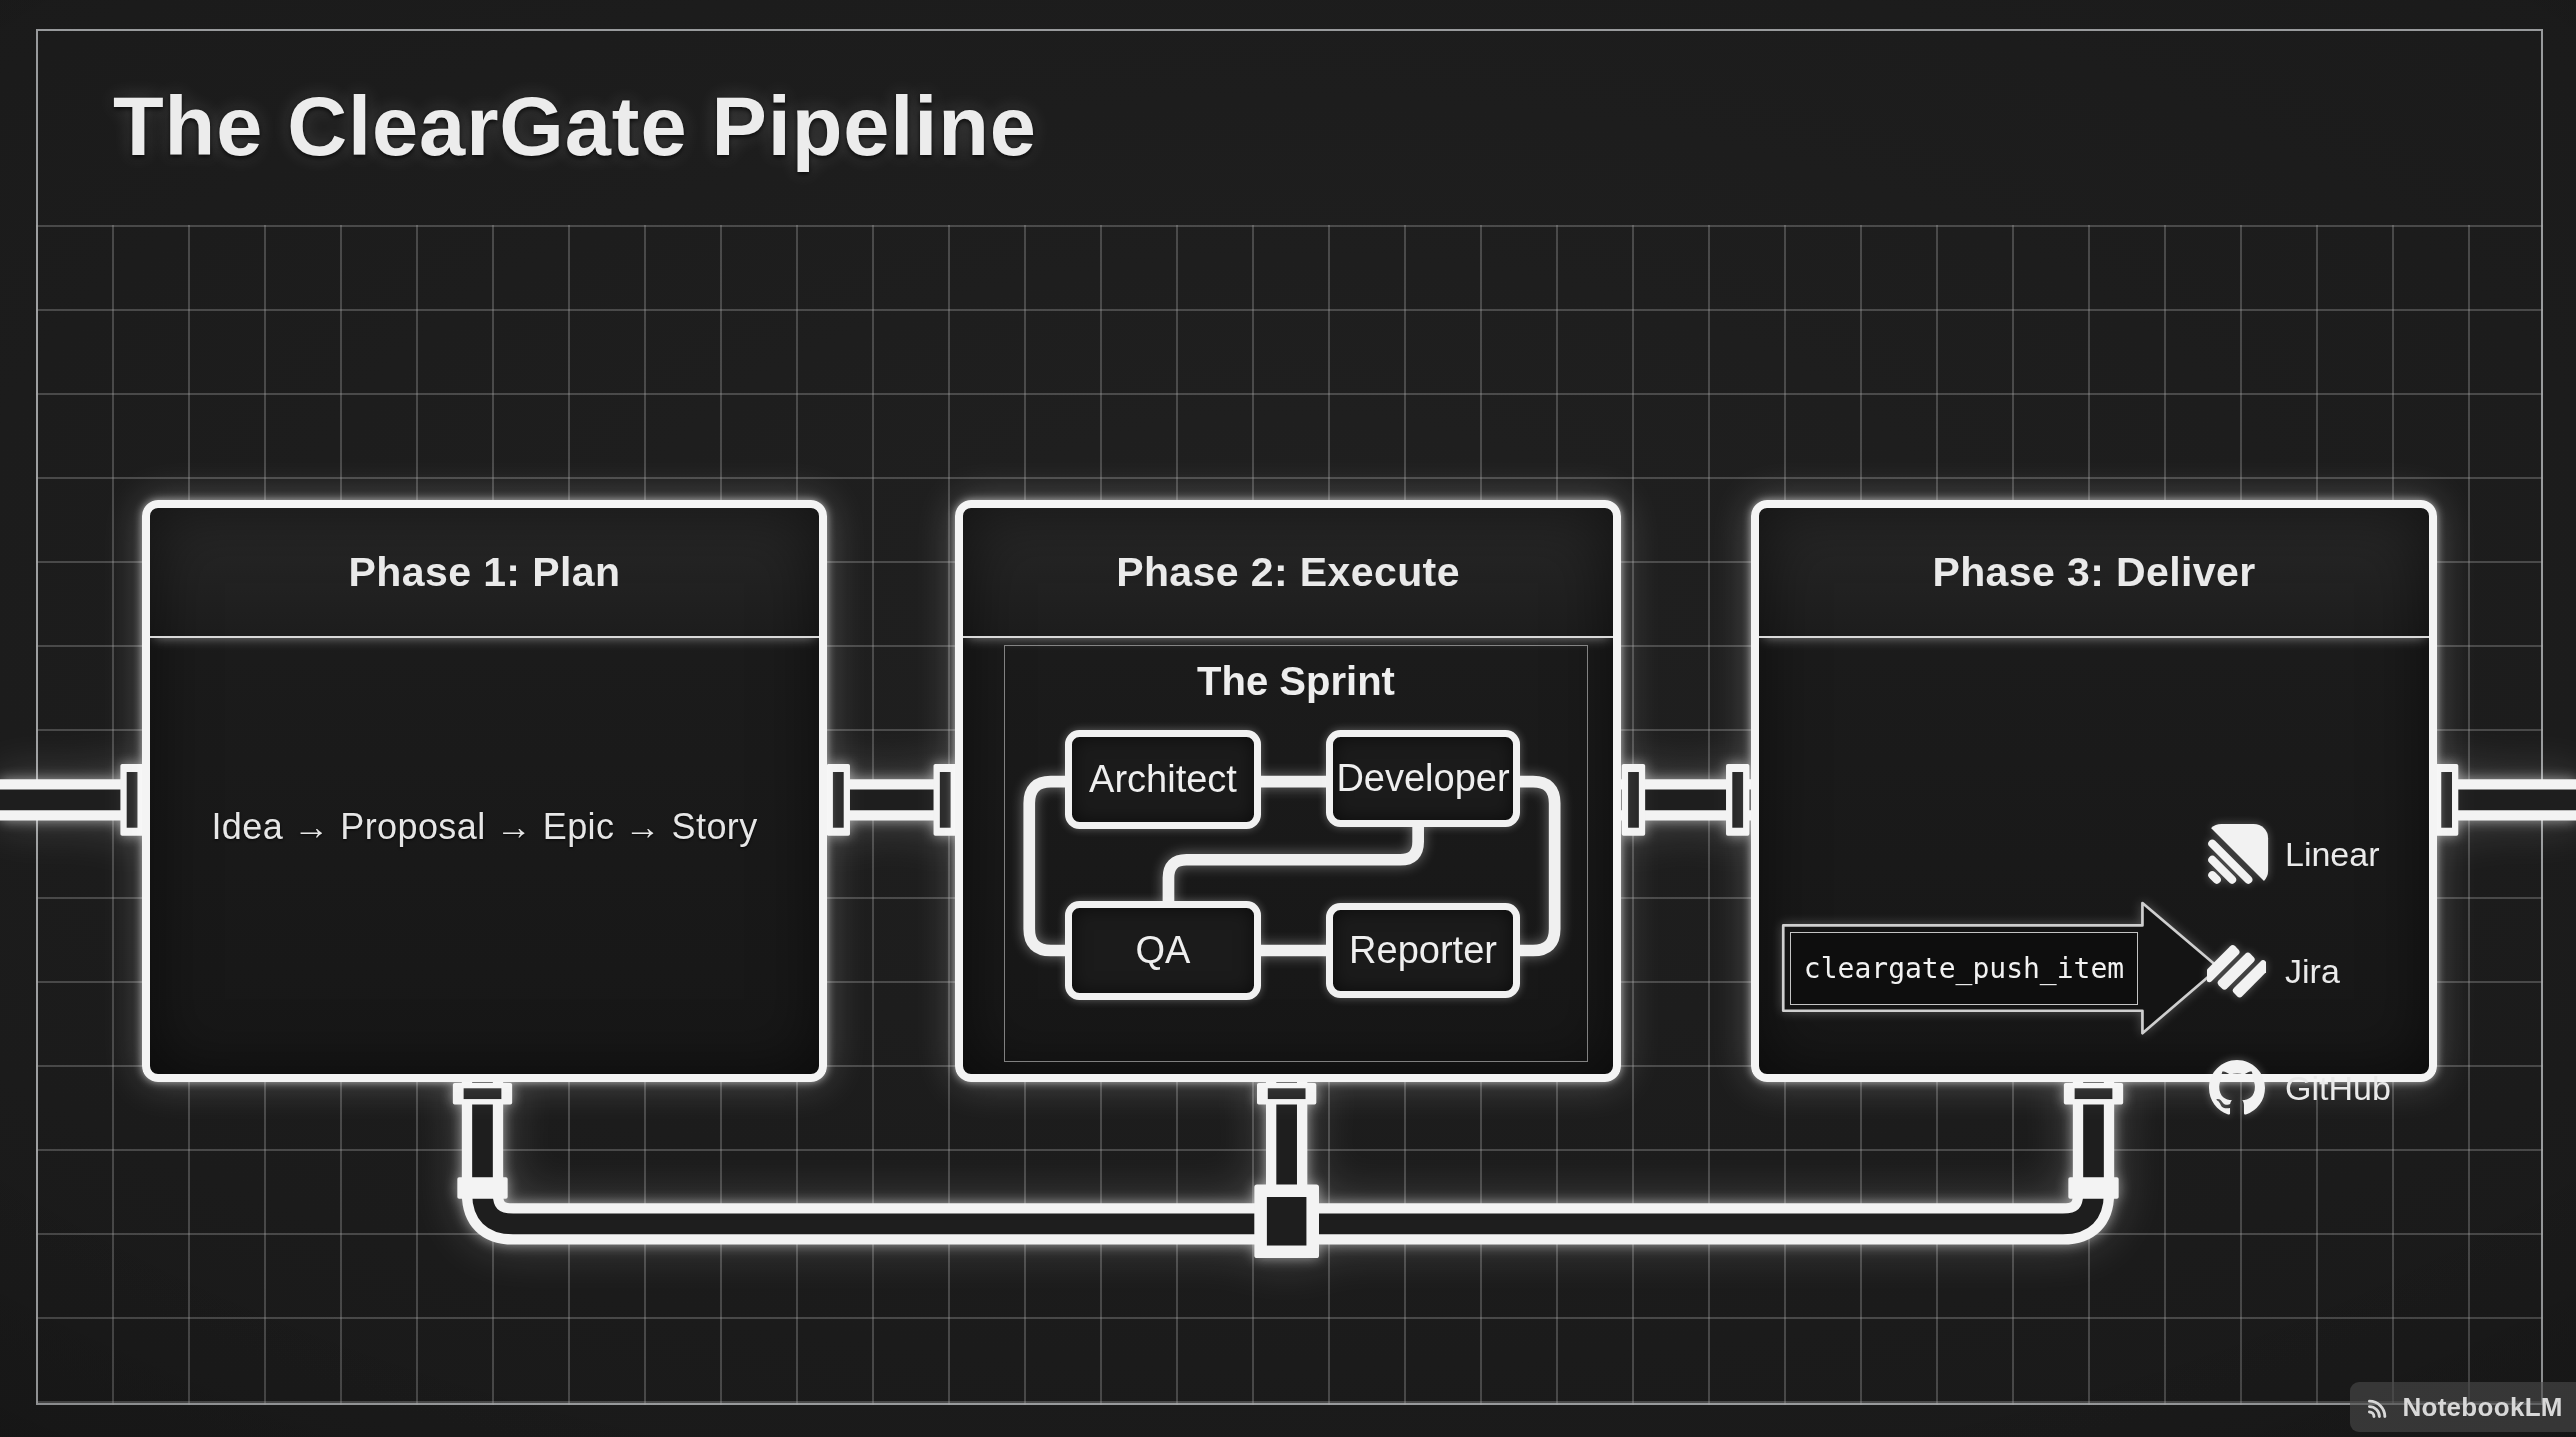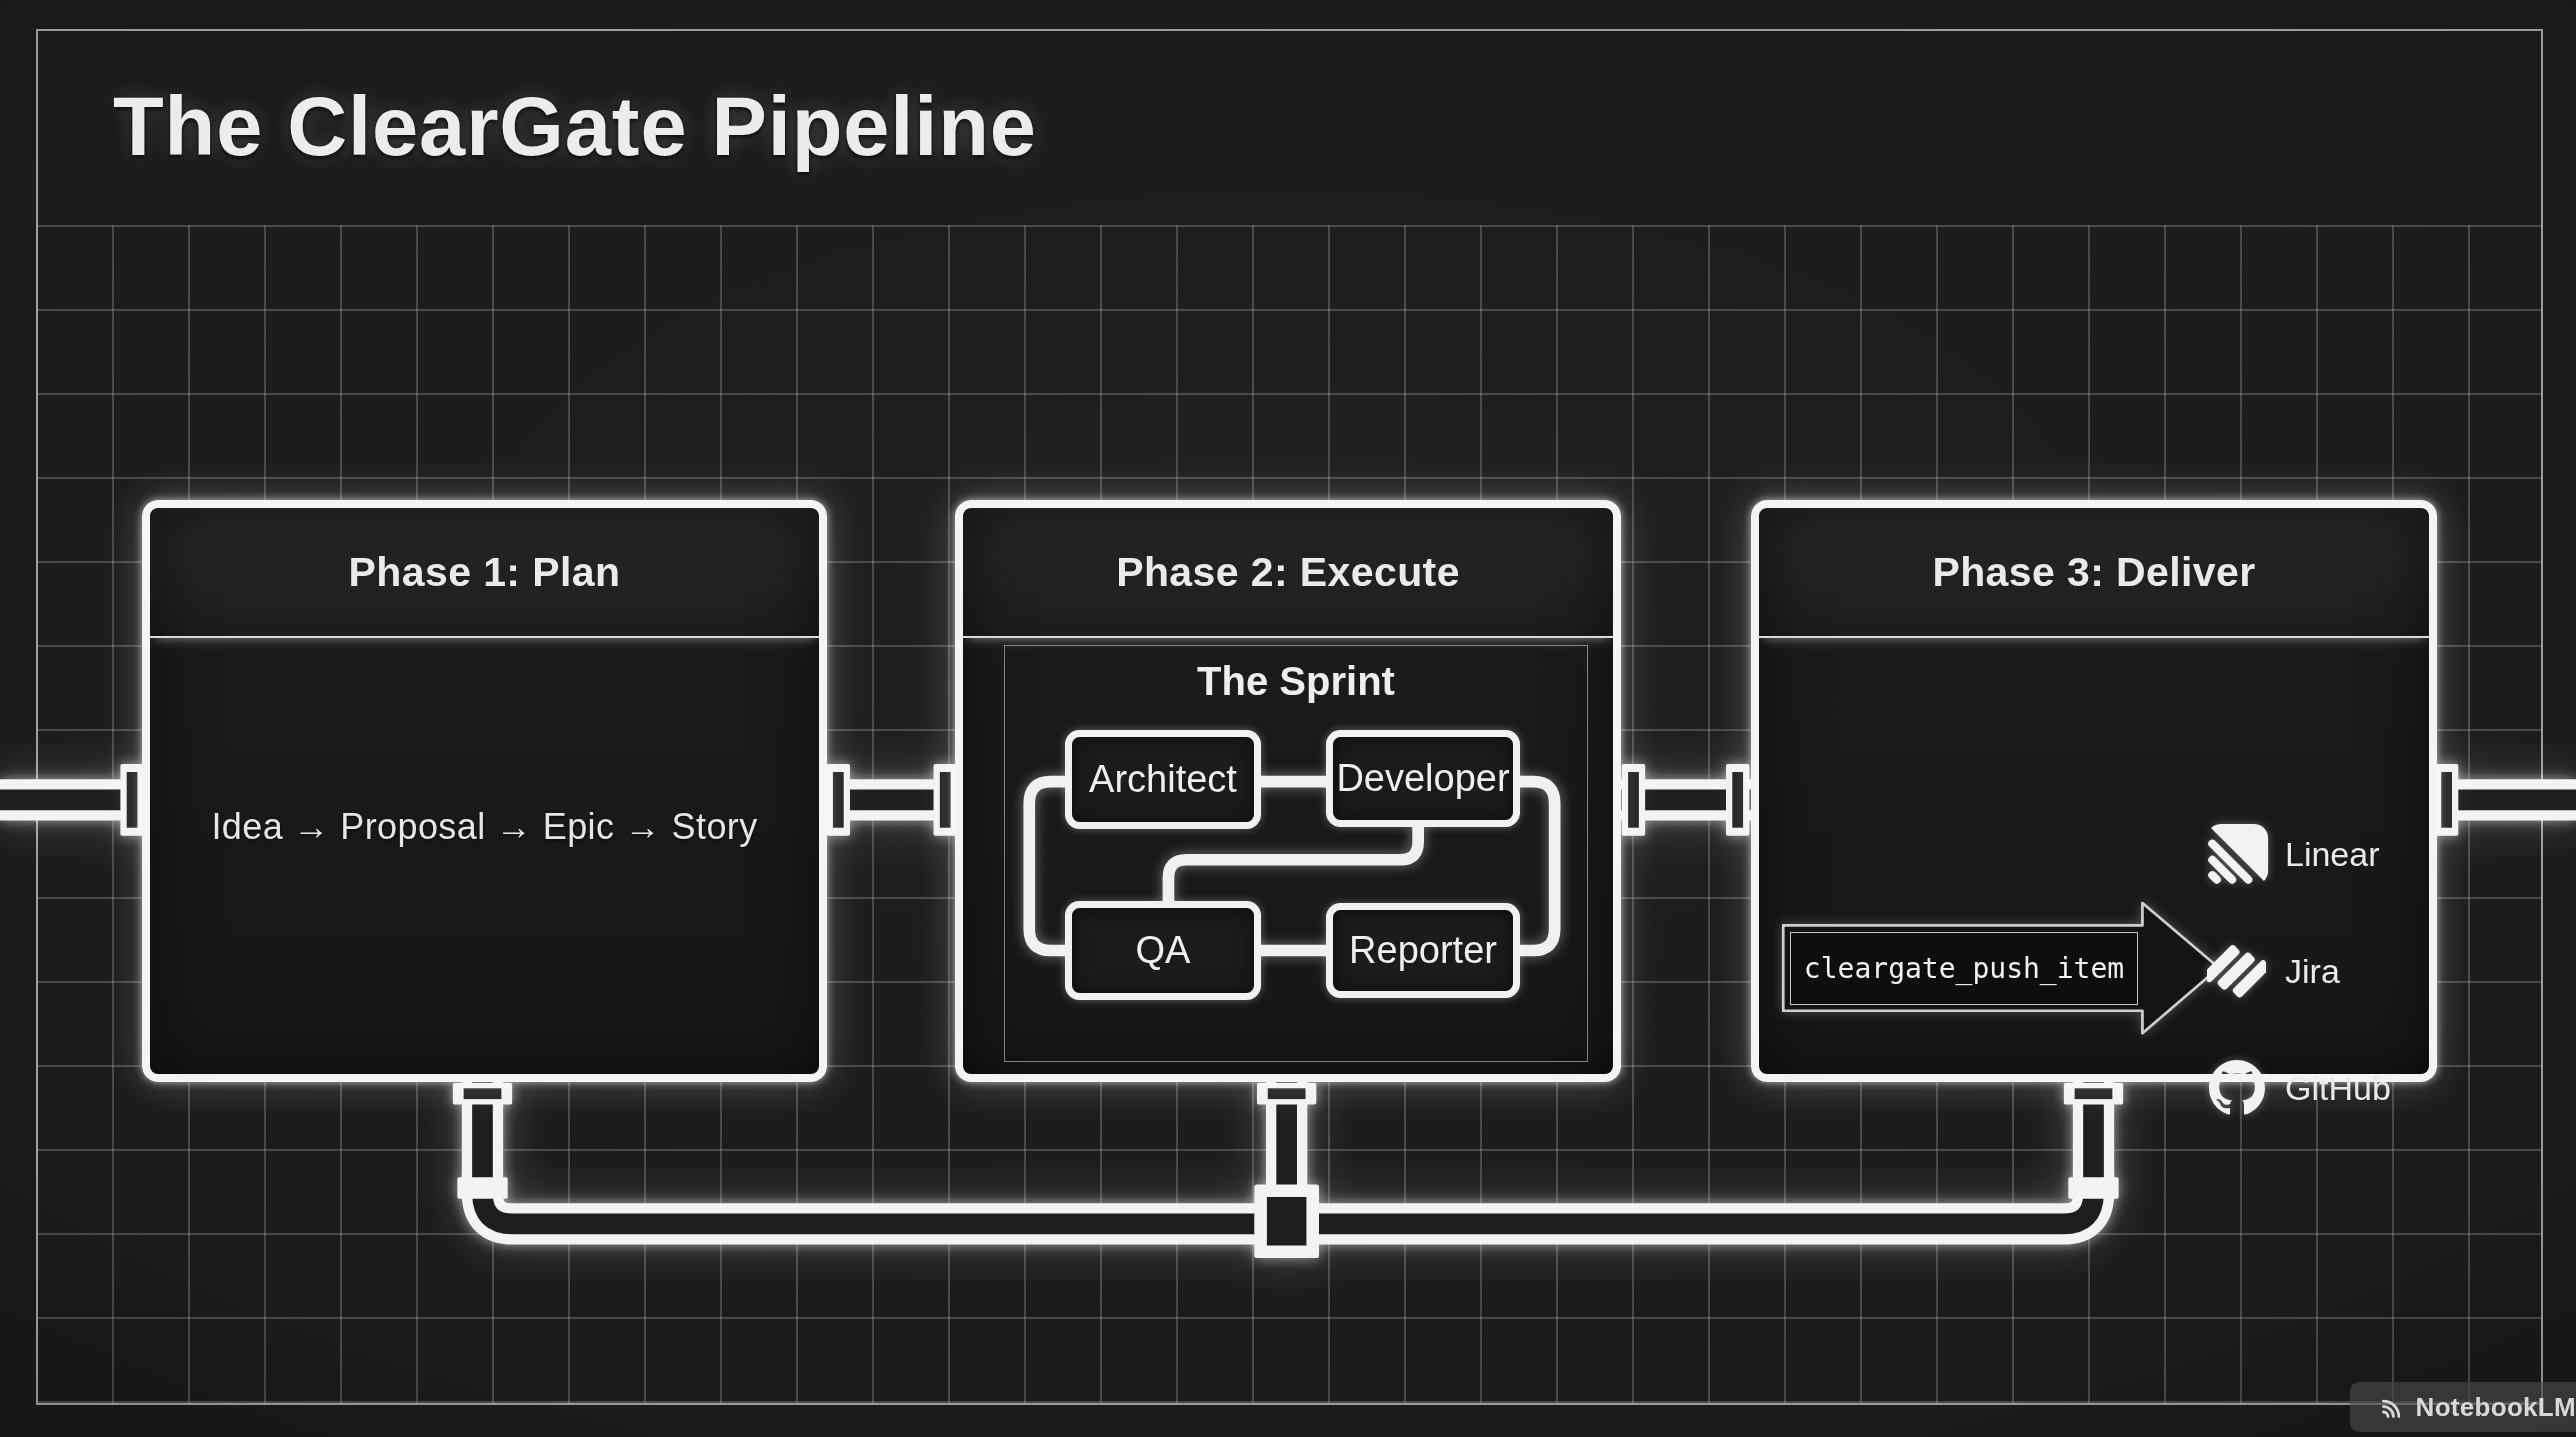--- a/index.html
+++ b/index.html
@@ -75,21 +75,21 @@
   .i-github{left:450px;top:422px;}
   .tlabel{position:absolute;left:526px;height:50px;display:flex;align-items:center;
     font-size:34px;font-weight:500;color:#eaeaea;}
   .l1{top:191px;} .l2{top:308px;} .l3{top:425px;}
 
   
   .vignette{position:absolute;inset:0;z-index:4;pointer-events:none;
     background:radial-gradient(120% 115% at 50% 42%, rgba(0,0,0,0) 52%, rgba(0,0,0,.40) 100%);}
   .watermark{position:absolute;left:2350px;top:1382px;width:226px;height:50px;z-index:5;
     background:rgba(74,74,74,.62);border-radius:9px 0 0 9px;
-    display:flex;align-items:center;gap:9px;padding-left:14.4px;box-sizing:border-box;justify-content:flex-end;}
+    display:flex;align-items:center;gap:9px;padding-left:14.4px;box-sizing:border-box;}
   .watermark span{font-size:26px;font-weight:700;color:#d8d8d8;letter-spacing:0.3px;}
 </style>
 </head>
 <body>
 
 <div class="stage">
 
   <div class="frame"></div>
   <div class="grid"></div>
 

